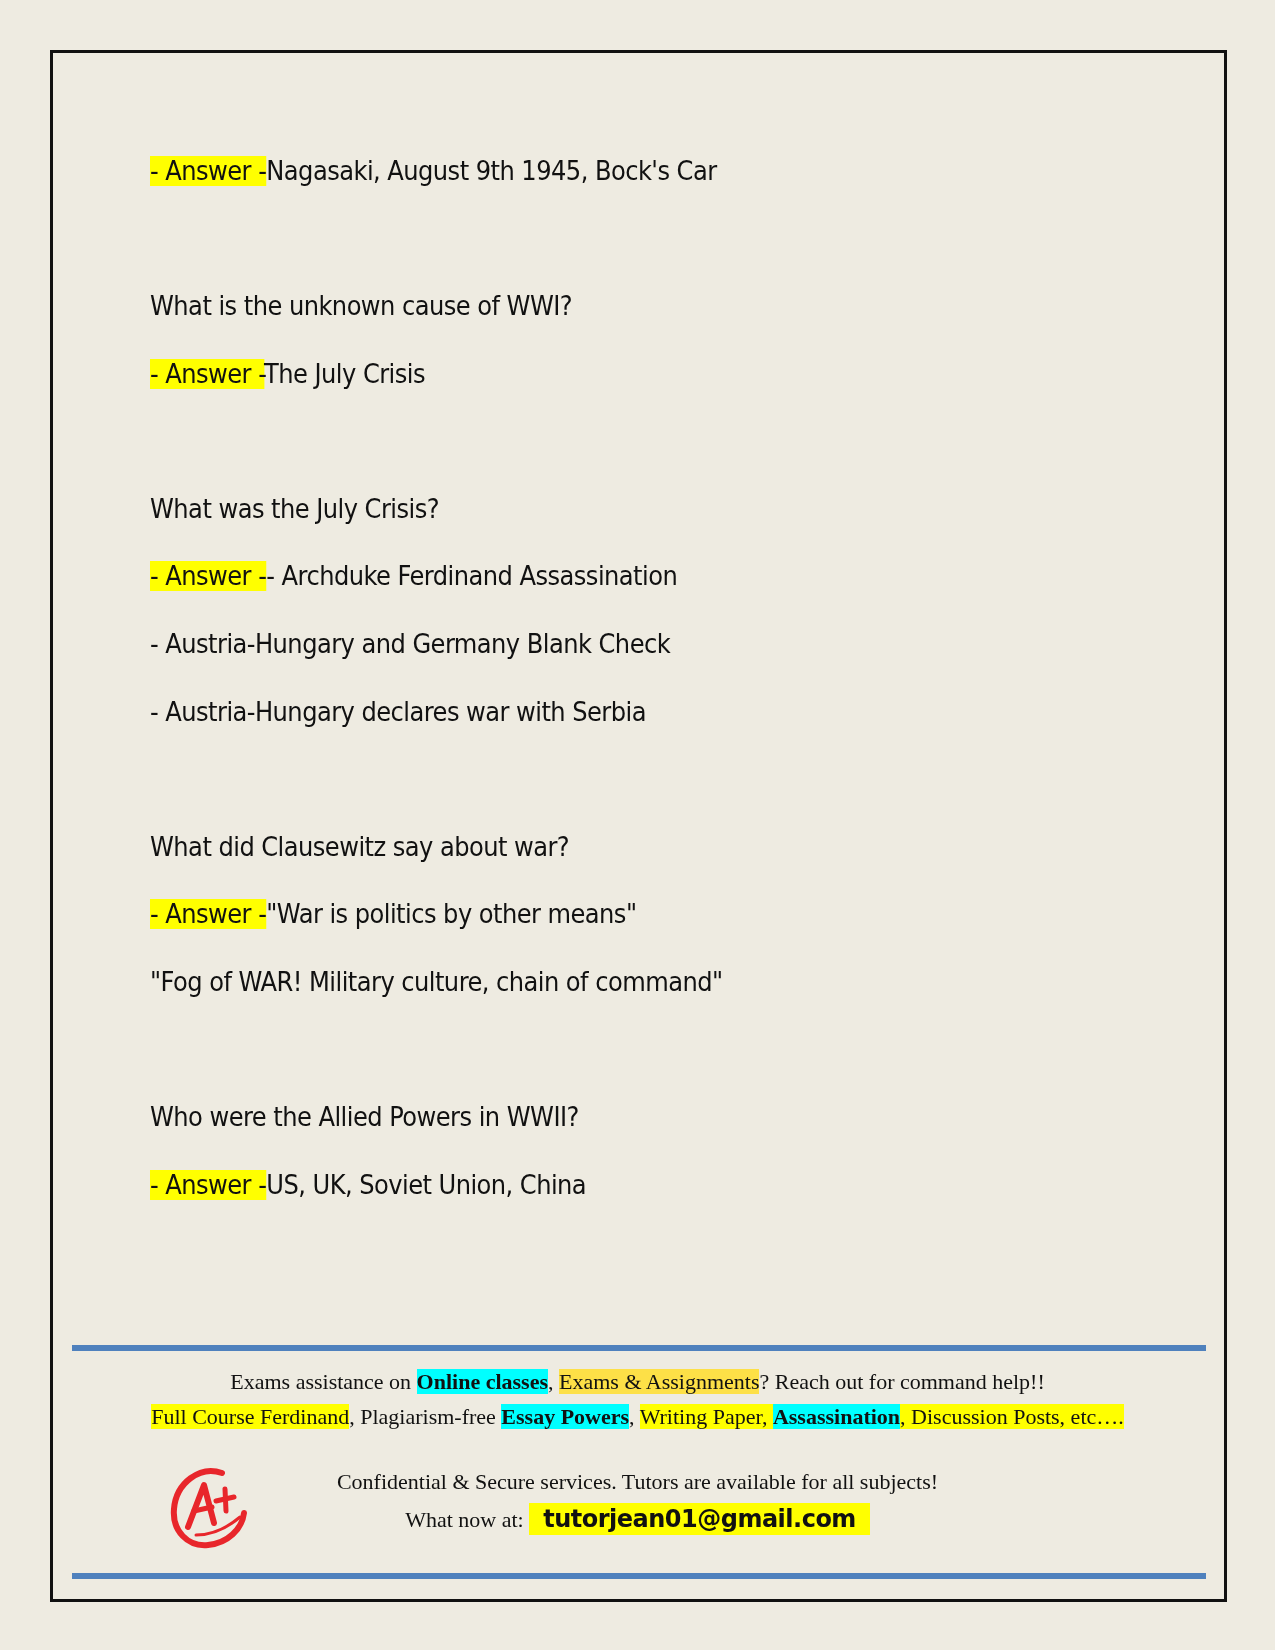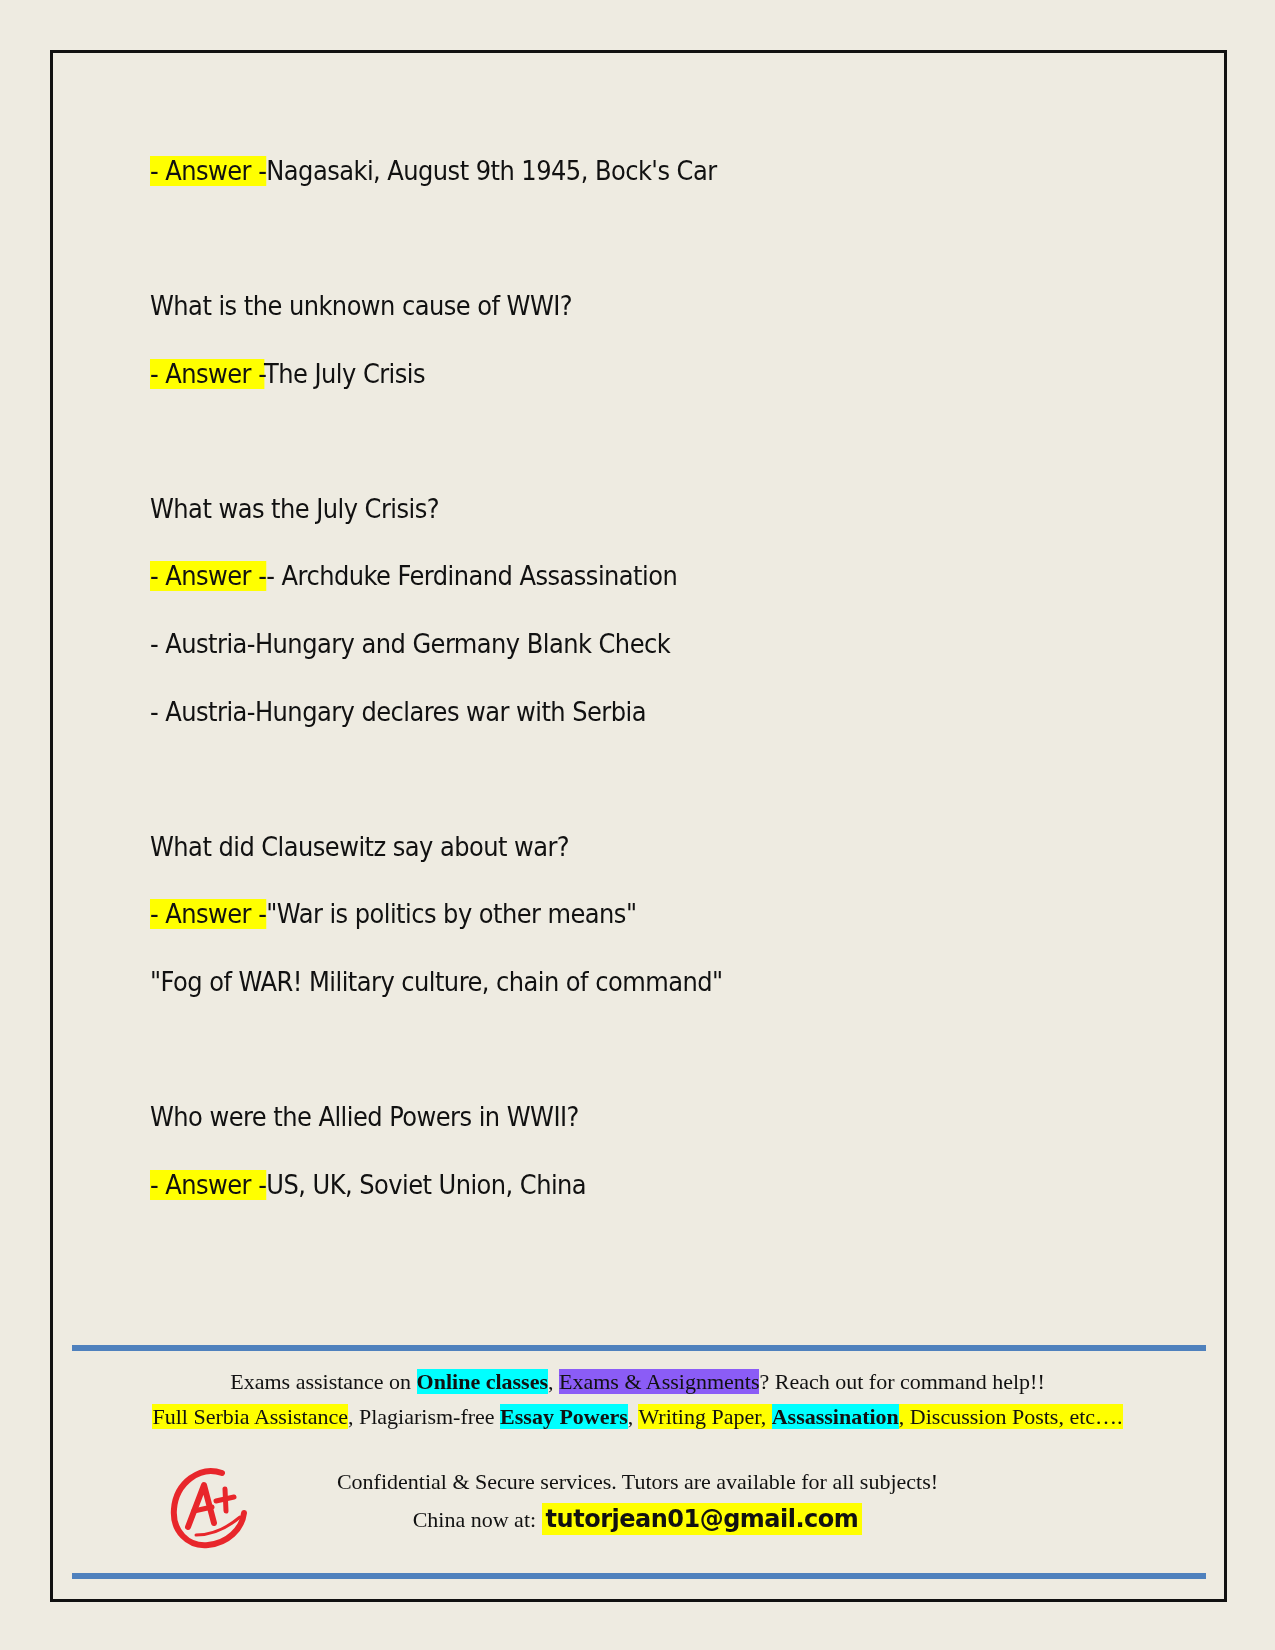--- a/index.html
+++ b/index.html
@@ -42,28 +42,28 @@
       position: absolute;
       left: 0; width: 1275px;
       text-align: center;
       font-family: "Liberation Serif", "DejaVu Serif", serif;
       font-size: 22px;
       line-height: 30px;
       white-space: nowrap;
       color: #111;
     }
     .cy { background: #00ffff; font-weight: bold; }
-    .gr { background: #8b5cf6; }
+    .gr { background: #fde047; }
     .yl { background: #ffff00; }
     .email {
       font-family: "DejaVu Sans", "Liberation Sans", sans-serif;
       font-weight: bold;
       font-size: 24px;
       background: #ffff00;
-      padding: 2px 4px;
+      padding: 2px 14px;
       letter-spacing: -0.5px;
     }
     .logo {
       position: absolute;
       left: 170px; top: 1465px;
       width: 78px; height: 84px;
     }
   </style>
 </head>
 <body>
@@ -84,30 +84,30 @@
 <div class="line" style="top:894px"><span class="hl">- Answer -</span><span>"War is politics by other means"</span></div>
 <div class="line" style="top:962px"><span>"Fog of WAR! Military culture, chain of command"</span></div>
 
 <div class="line" style="top:1097px"><span>Who were the Allied Powers in WWII?</span></div>
 <div class="line" style="top:1165px"><span class="hl">- Answer -</span><span>US, UK, Soviet Union, China</span></div>
 
 <div class="rule" style="top:1345px"></div>
 
 <div class="footer-line" style="top:1367px"><span>Exams assistance on </span><span class="cy">Online classes</span><span>, </span><span class="gr">Exams &amp; Assignments</span><span>? Reach out for command help!!</span></div>
 
-<div class="footer-line" style="top:1402px"><span class="yl">Full Serbia Assistance</span><span>, Plagiarism-free </span><span class="cy">Essay Powers</span><span>, </span><span class="yl">Writing Paper, </span><span class="cy">Assassination</span><span class="yl">, Discussion Posts, etc….</span></div>
+<div class="footer-line" style="top:1402px"><span class="yl">Full Course Ferdinand</span><span>, Plagiarism-free </span><span class="cy">Essay Powers</span><span>, </span><span class="yl">Writing Paper, </span><span class="cy">Assassination</span><span class="yl">, Discussion Posts, etc….</span></div>
 
 <svg class="logo" viewBox="0 0 78 84">
   <g fill="none" stroke="#e8262b" stroke-linecap="round" stroke-linejoin="round">
     <path d="M52 8 C30 0 6 18 4 44 C2 66 18 82 38 80 C58 78 72 64 74 48" stroke-width="6"></path>
     <path d="M18 62 L34 20 L44 58" stroke-width="6"></path>
     <path d="M24 46 L42 42" stroke-width="5"></path>
     <path d="M46 36 L64 32" stroke-width="5"></path>
     <path d="M55 24 L56 46" stroke-width="5"></path>
     <path d="M26 70 C40 70 56 64 70 52" stroke-width="3"></path>
   </g>
 </svg>
 
 <div class="footer-line" style="top:1467px"><span>Confidential &amp; Secure services. Tutors are available for all subjects!</span></div>
 
-<div class="footer-line" style="top:1504px"><span>China now at:  </span><span class="email">tutorjean01@gmail.com</span></div>
+<div class="footer-line" style="top:1504px"><span>What now at:  </span><span class="email">tutorjean01@gmail.com</span></div>
 
 <div class="rule" style="top:1573px"></div>
 
 </body></html>

